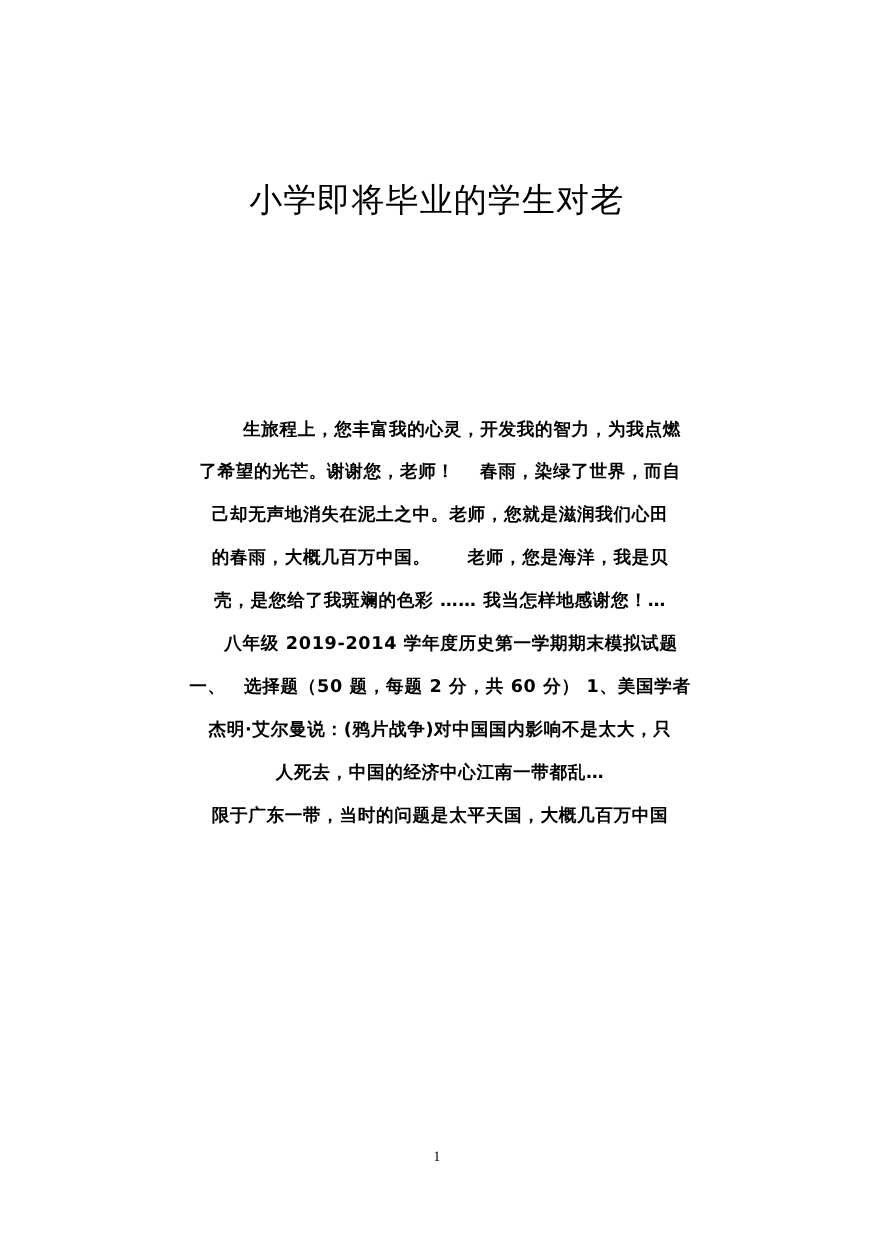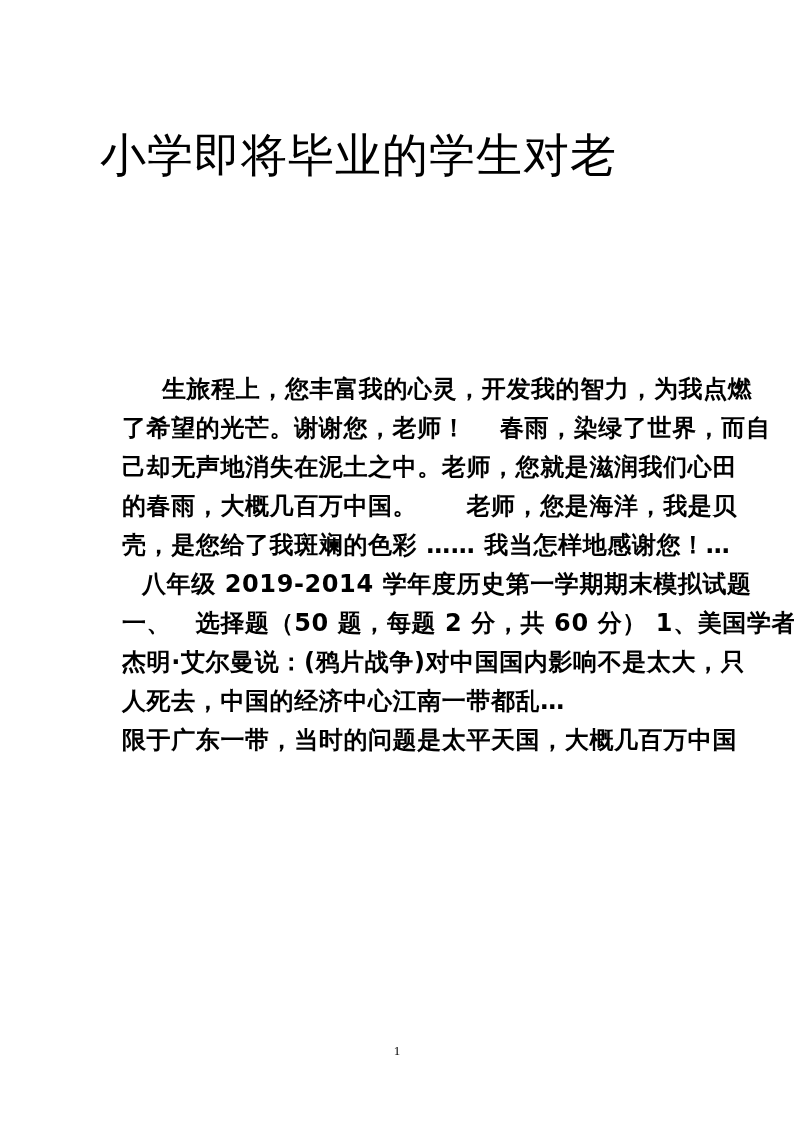--- a/index.html
+++ b/index.html
@@ -1,24 +1,24 @@
 <!DOCTYPE html>
 <html><head>
 <meta charset="utf-8">
 <style>
   html, body { margin: 0; padding: 0; background: #ffffff; }
   body { width: 794px; height: 1123px; position: relative; overflow: hidden;
          font-family: "DejaVu Serif", "Liberation Serif", serif; color: #000; }
   .page { position: absolute; left: 0; top: 0; width: 794px; height: 1123px; background: #fff; }
-  .title { position: absolute; left: 100px; width: 594px; top: 124px; 
-           font-family: "DejaVu Serif", "Liberation Serif", serif; font-size: 46px; line-height: 62px;
+  .title { position: absolute; left: 100px; width: 594px; top: 152px; text-align: center;
+           font-family: "DejaVu Serif", "Liberation Serif", serif; font-size: 30px; line-height: 62px;
            font-weight: normal; letter-spacing: 1px; margin: 0; }
   .body { position: absolute; left: 122px; width: 556px; top: 370px; }
-  .line { height: 39px; line-height: 39px; font-size: 24px; white-space: nowrap;
-          font-family: "DejaVu Sans", "Liberation Sans", sans-serif; font-weight: bold; letter-spacing: 0.6px; }
+  .line { height: 39px; line-height: 39px; font-size: 16px; white-space: nowrap;
+          font-family: "DejaVu Sans", "Liberation Sans", sans-serif; font-weight: bold; letter-spacing: 0.6px; text-align: center; }
   .line.indent { padding-left: 40px; }
   .line.indent-s { padding-left: 20px; }
   .page-number { position: absolute; left: 0; width: 794px; top: 1043px; text-align: center;
                  font-family: "Liberation Serif", serif; font-size: 13px; }
 </style>
 </head>
 <body>
 
 <div class="page">
   <h1 class="title">

